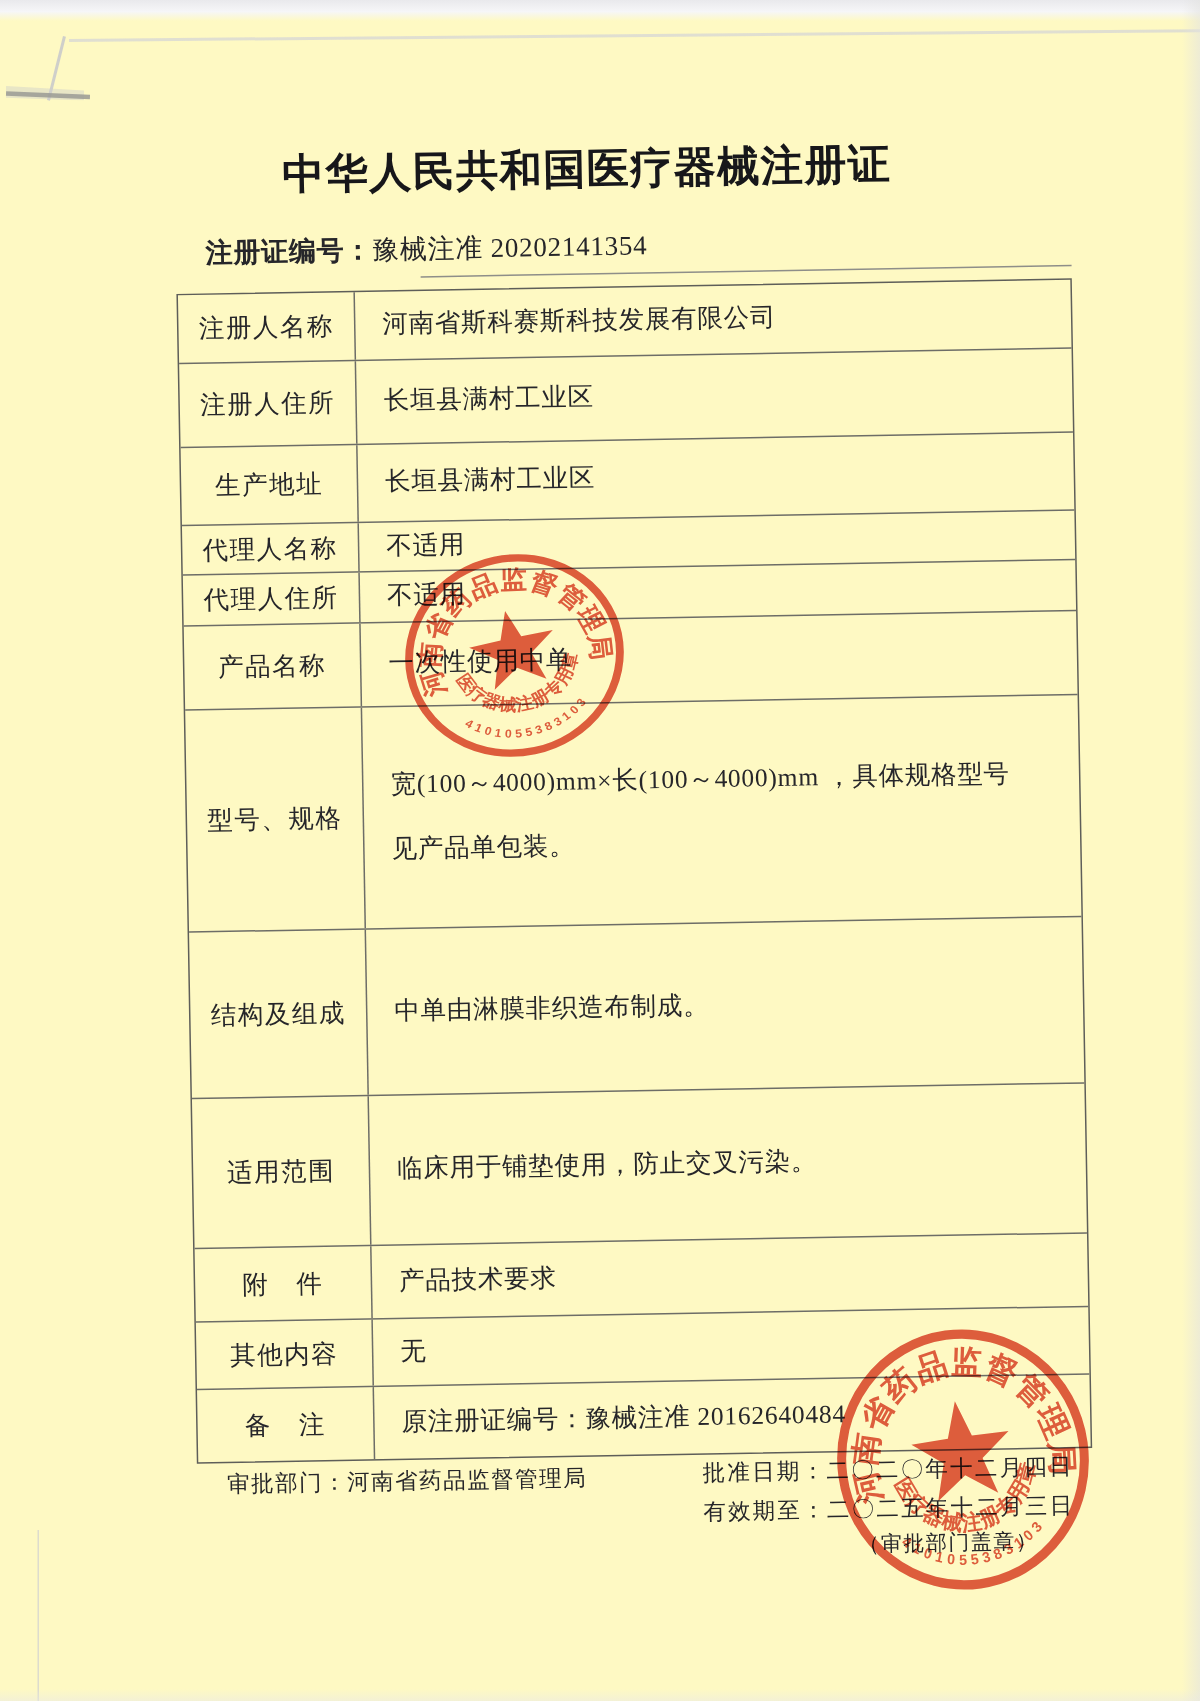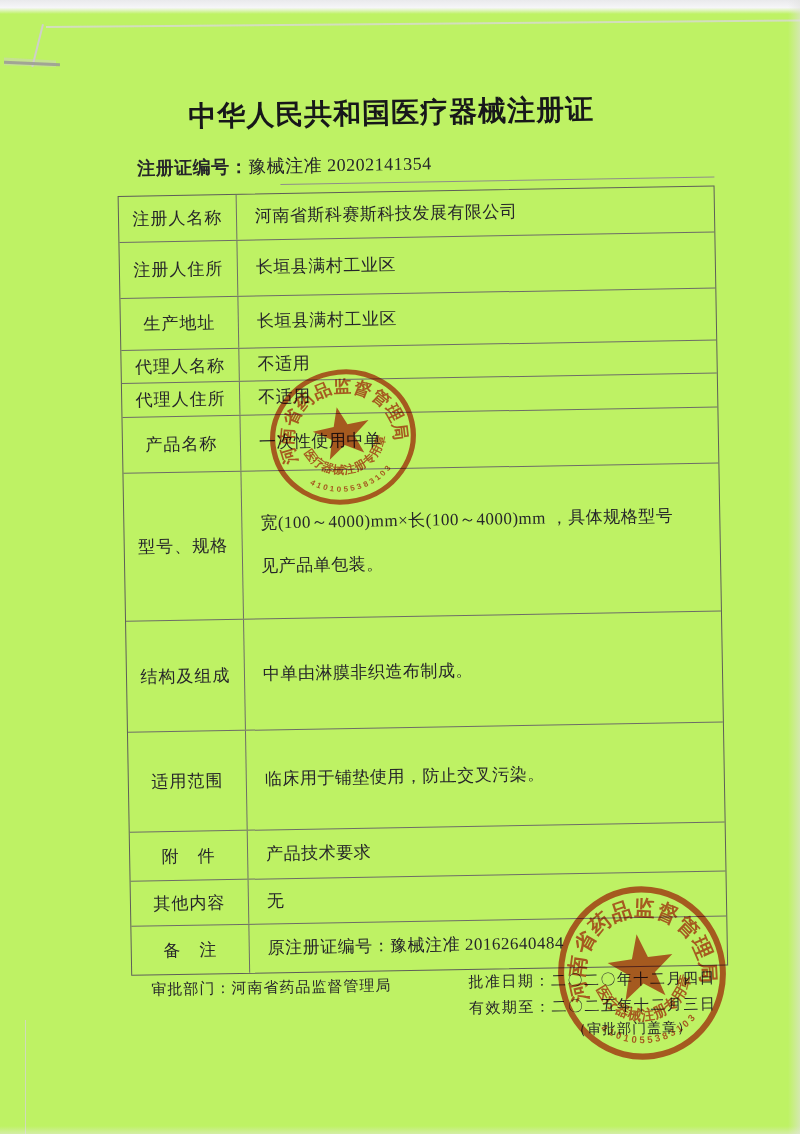--- a/index.html
+++ b/index.html
@@ -2,21 +2,21 @@
 <html><head>
 <meta charset="utf-8">
 <style>
   html,body{margin:0;padding:0;}
   body{
     width:800px;height:1134px;overflow:hidden;position:relative;
     background:#ffffff;
     font-family:"Liberation Serif","DejaVu Serif",serif;
     color:#26262a;
   }
-  .scan{position:absolute;inset:0;background:#bef264;}
+  .scan{position:absolute;inset:0;background:#fef9c3;}
   
   .top-band{position:absolute;left:0;top:0;width:800px;height:14px;
     background:linear-gradient(180deg,#e9e9ec 0%,#f6f6f8 55%,rgba(255,255,255,0) 100%);}
   .paper-edge-line{position:absolute;left:46px;top:26px;width:756px;height:0;
     border-top:2px solid #d8d8d4;transform:rotate(-0.5deg);transform-origin:left top;opacity:.8;}
   .fold-edge{position:absolute;left:42px;top:24px;height:44px;width:0;
     border-left:2px solid #cfcfca;transform:rotate(14deg);transform-origin:top left;}
   .fold-crease{position:absolute;left:4px;top:62px;width:56px;height:0;
     border-top:3px solid #9a9a94;transform:rotate(2.5deg);opacity:.85;}
   .fold-shadow{position:absolute;left:4px;top:55px;width:52px;height:12px;

